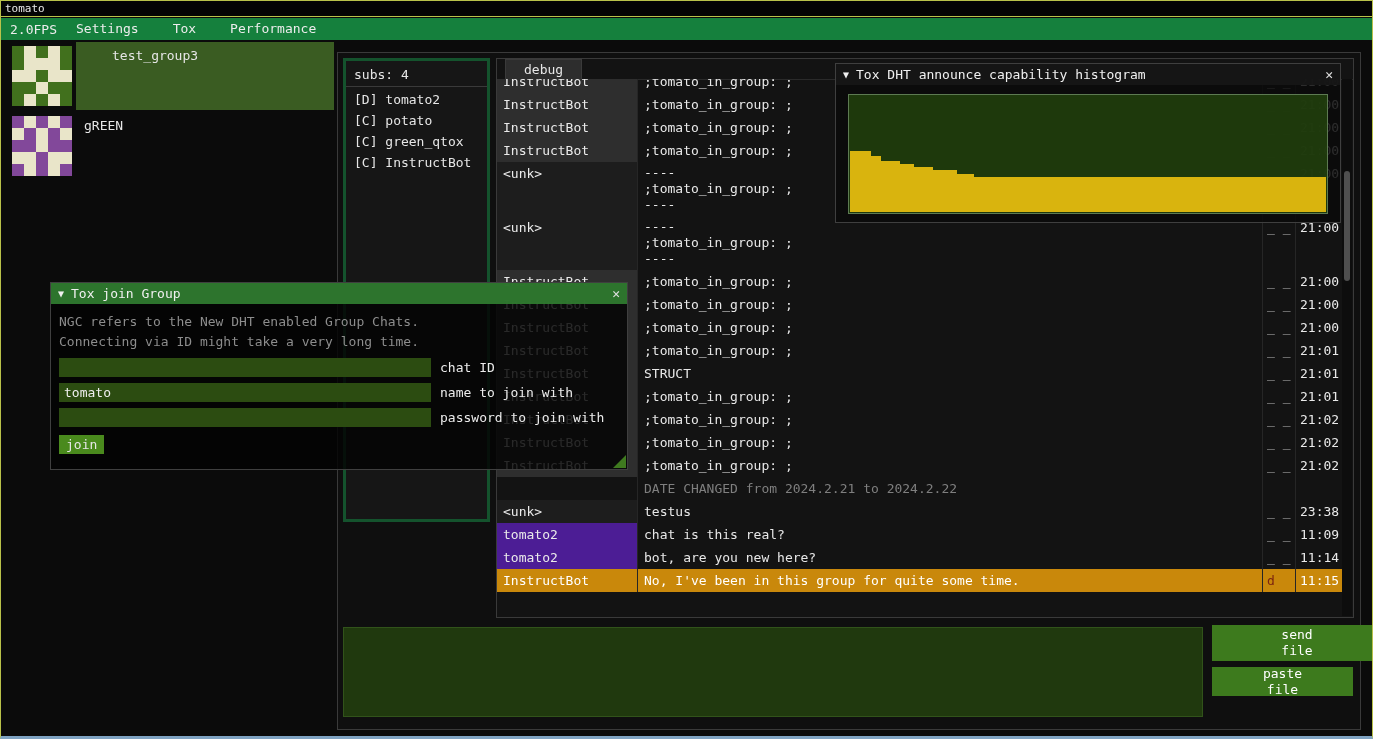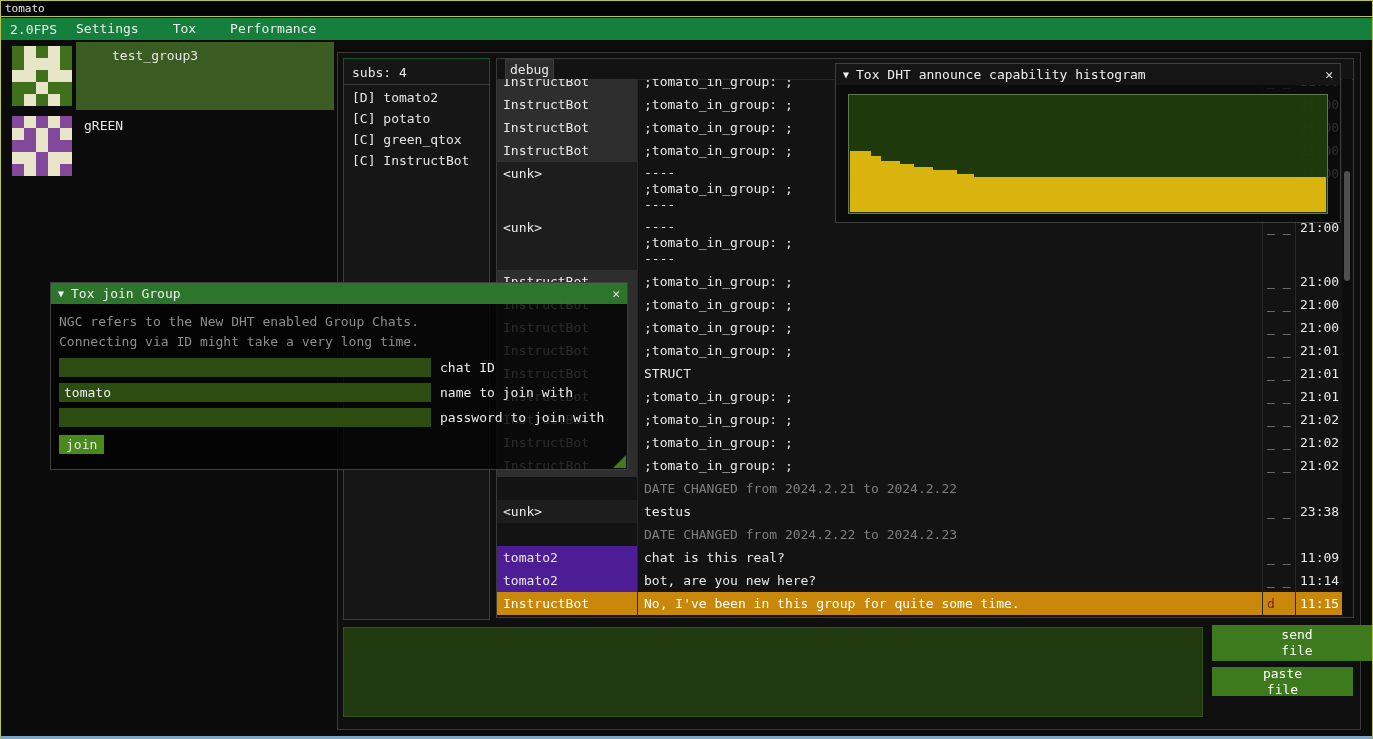--- a/index.html
+++ b/index.html
@@ -22,30 +22,30 @@
   .sidebar{position:absolute;left:8px;top:42px;width:326px;}
   .group-row{display:flex;margin-bottom:2px;height:68px;}
   .avatar{width:60px;height:60px;margin:4px 4px 0 4px;display:grid;grid-template-columns:repeat(5,1fr);grid-template-rows:repeat(5,1fr);flex:0 0 auto;}
   .group-label-box{flex:1;padding:6px 8px;}
   .group-label-box.selected{background:#3a5c22;padding-left:36px;}
 
   
   .main-window{position:absolute;left:337px;top:52px;width:1024px;height:678px;border:1px solid #3a3a3a;background:#0f0f0f;box-sizing:border-box;}
 
   
-  .subs-panel{position:absolute;left:343px;top:58px;width:147px;height:562px;background:#161616;border:1px solid #14532d;box-sizing:border-box;}
+  .subs-panel{position:absolute;left:343px;top:58px;width:147px;height:464px;background:#161616;border:3px solid #14532d;box-sizing:border-box;}
   .subs-header{padding:6px 8px 4px;}
   .subs-sep{height:1px;background:#3a3a3a;}
   .subs-list{padding-top:2px;}
   .subs-item{padding:1px 8px;line-height:19px;white-space:nowrap;}
 
   
   .chat-panel{position:absolute;left:496px;top:58px;width:858px;height:560px;border:1px solid #3a3a3a;background:#131313;box-sizing:border-box;}
   .tabbar{height:20px;display:flex;border-bottom:1px solid #2a2a2a;}
-  .tab{margin-left:8px;padding:0 4px;background:#2d2d2d;line-height:19px;border:1px solid #3a3a3a;border-bottom:none;}
+  .tab{margin-left:8px;padding:0 18px;background:#2d2d2d;line-height:19px;border:1px solid #3a3a3a;border-bottom:none;}
   .chat-log{position:absolute;left:0;top:20px;right:11px;bottom:0;overflow:hidden;}
   .crow{display:grid;grid-template-columns:141px 1fr 33px 46px;min-height:23px;}
   .crow:first-child{margin-top:-9px;}
   .c-name{padding:0 6px;line-height:23px;border-right:1px solid #262626;color:#eaeaea;white-space:nowrap;overflow:hidden;}
   .n-bot{background:#2e2e2e;}
   .n-unk{background:#1d1d1d;}
   .n-tomato{background:#4c1d95;}
   .c-msg{padding:0 6px;line-height:23px;border-right:1px solid #262626;white-space:pre-line;color:#e8e8e8;}
   .c-msg.multi{line-height:16px;padding:3px 6px;}
   .c-sys{color:#7f7f7f;}
@@ -282,26 +282,20 @@
         <div class="c-msg c-sys">DATE CHANGED from 2024.2.21 to 2024.2.22</div>
         <div class="c-flags"></div>
         <div class="c-time"></div>
       </div>
       <div class="crow">
         <div class="c-name n-unk">&lt;unk&gt;</div>
         <div class="c-msg">testus</div>
         <div class="c-flags">_ _</div>
         <div class="c-time">23:38</div>
       </div>
-      <div class="crow sysrow">
-        <div class="c-name"></div>
-        <div class="c-msg c-sys">DATE CHANGED from 2024.2.22 to 2024.2.23</div>
-        <div class="c-flags"></div>
-        <div class="c-time"></div>
-      </div>
       <div class="crow">
         <div class="c-name n-tomato">tomato2</div>
         <div class="c-msg">chat is this real?</div>
         <div class="c-flags">_ _</div>
         <div class="c-time">11:09</div>
       </div>
       <div class="crow">
         <div class="c-name n-tomato">tomato2</div>
         <div class="c-msg">bot, are you new here?</div>
         <div class="c-flags">_ _</div>

